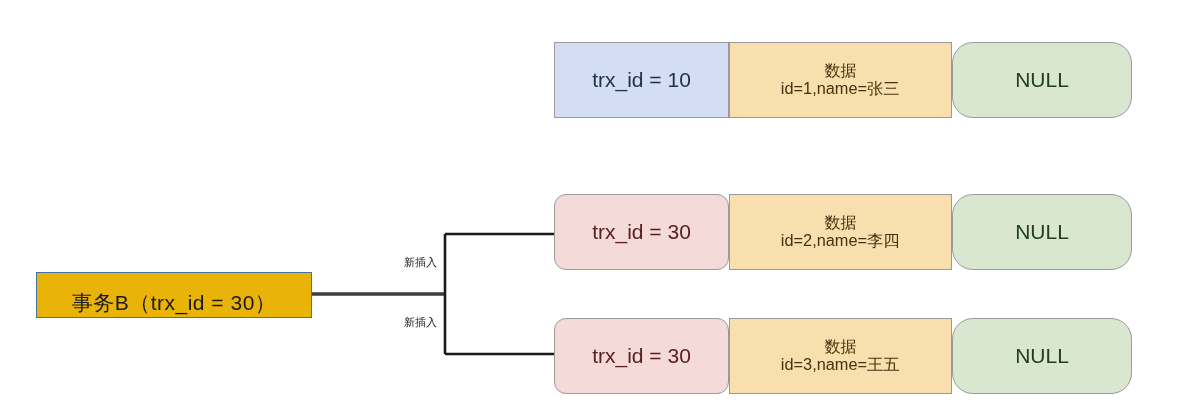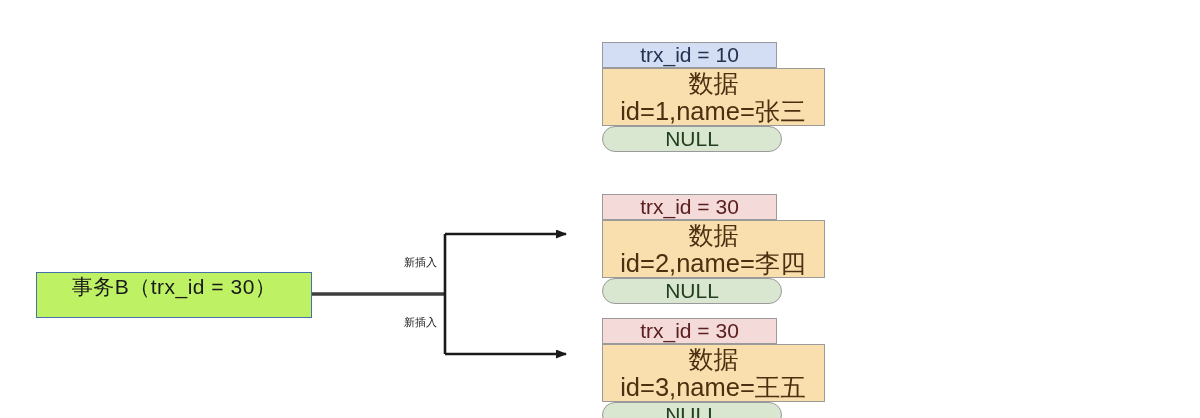--- a/index.html
+++ b/index.html
@@ -18,65 +18,64 @@
     overflow: hidden;
   }
 
   
   .txn-box {
     position: absolute;
     left: 36px;
     top: 272px;
     width: 276px;
     height: 46px;
-    background: #bef264;
+    background: #eab308;
     border: 1px solid #4472a8;
     box-sizing: border-box;
     display: flex;
-    align-items: flex-start;
+    align-items: flex-end;
     justify-content: center;
   }
   .txn-box .txn-label {
     font-size: 21px;
     color: #1a1a1a;
     letter-spacing: 0.5px;
     white-space: nowrap;
   }
 
   
   .record-row {
     position: absolute;
-    left: 602px;
+    left: 554px;
     width: 578px;
     height: 76px;
     display: flex;
     box-sizing: border-box;
-    flex-direction: column;
   }
   .cell {
     box-sizing: border-box;
     border: 1px solid #9a9a9a;
     display: flex;
     flex-direction: column;
     align-items: center;
     justify-content: center;
     overflow: visible;
   }
   .cell-trx {
     width: 175px;
     font-size: 21px;
   }
   .cell-trx.blue  { background: #d3def5; color: #22324f; }
-  .cell-trx.pink  { background: #f5dada; color: #5a2020; }
+  .cell-trx.pink  { background: #f5dada; color: #5a2020; border-radius: 12px; }
 
   .cell-data {
     width: 223px;
     background: #fadfae;
     color: #4a2f10;
-    font-size: 25px;
+    font-size: 16px;
     line-height: 1.12;
     position: relative;
     z-index: 2;
   }
   .cell-data .line2 {
     white-space: nowrap;
     transform: scale(1.02, 1);
   }
 
   .cell-null {

